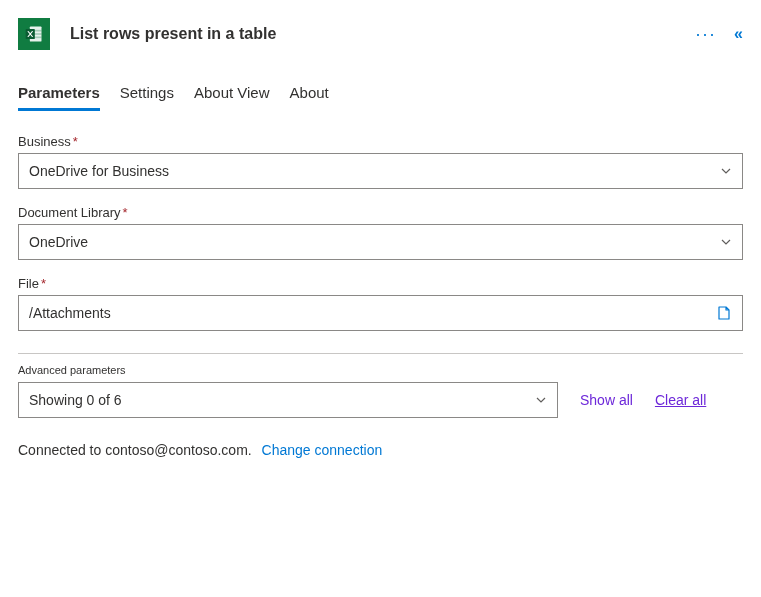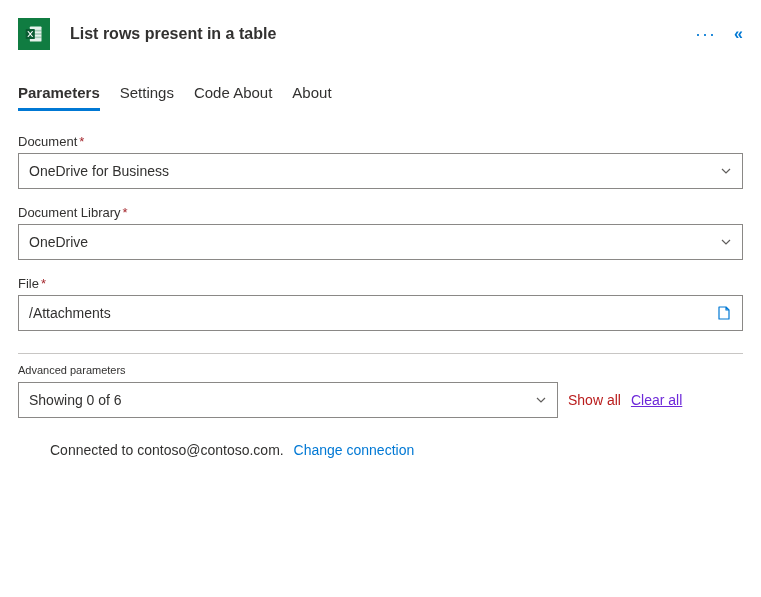--- a/index.html
+++ b/index.html
@@ -103,41 +103,40 @@
     margin: 22px 0 10px 0;
   }
 
   .adv-label {
     font-size: 11px;
     margin-bottom: 6px;
   }
   .adv-row {
     display: flex;
     align-items: center;
-    gap: 10px;
+    gap: 22px;
   }
   .adv-select {
     flex: 0 0 540px;
     max-width: 540px;
   }
   .link-btn {
-    color: #b91c1c;
+    color: #6d28d9;
     cursor: pointer;
     font-size: 14px;
   }
   .link-btn.disabled {
     color: #6d28d9;
     text-decoration: underline;
     cursor: default;
   }
 
   .footer {
     margin-top: 24px;
     font-size: 14px;
-    margin-left: 32px;
   }
   .footer .change-link {
     color: #0078d4;
     cursor: pointer;
     margin-left: 6px;
   }
 </style>
 </head>
 <body>
 
@@ -155,27 +154,27 @@
   <div class="title">List rows present in a table</div>
   <div class="header-actions">
     <span class="more-btn">···</span>
     <span class="collapse-btn">«</span>
   </div>
 </div>
 
 <div class="tabs">
   <div class="tab active">Parameters</div>
   <div class="tab">Settings</div>
-  <div class="tab">Code About</div>
+  <div class="tab">About View</div>
   <div class="tab">About</div>
 </div>
 
 <div class="field">
   <label class="field-label">
-    <span>Document</span><span class="req">*</span>
+    <span>Business</span><span class="req">*</span>
   </label>
   <div class="select-box">
     <span class="value">OneDrive for Business</span>
     <span class="chevron">
       <svg viewBox="0 0 12 12">
           <path d="M2 4 L6 8 L10 4" stroke="#605e5c" stroke-width="1.2" fill="none"></path>
         </svg>
     </span>
   </div>
 </div>

